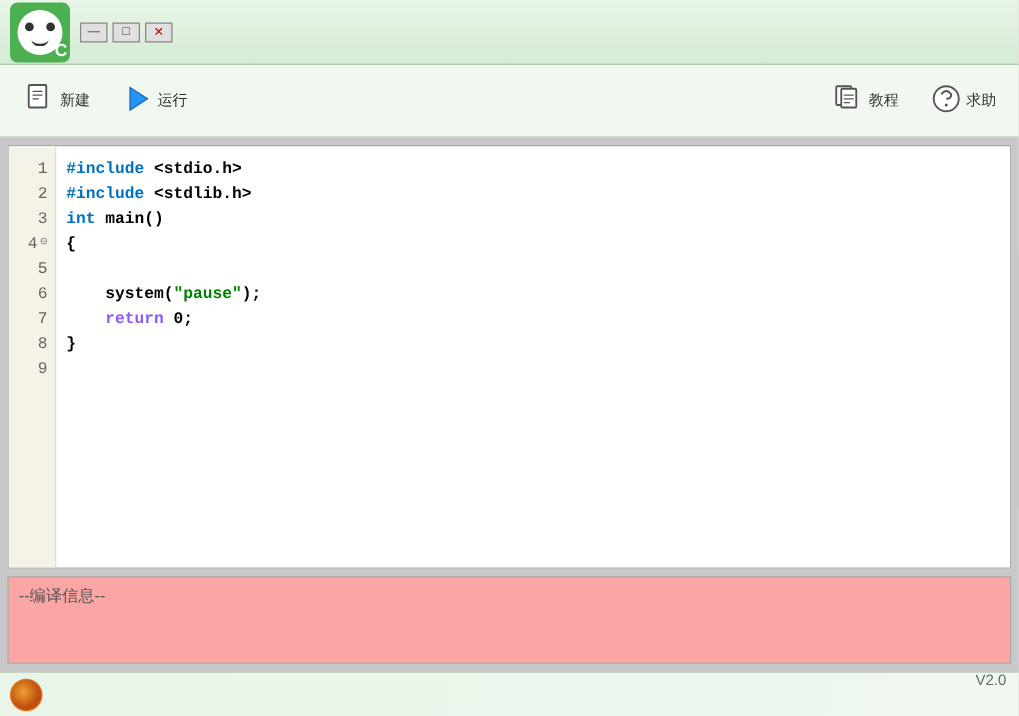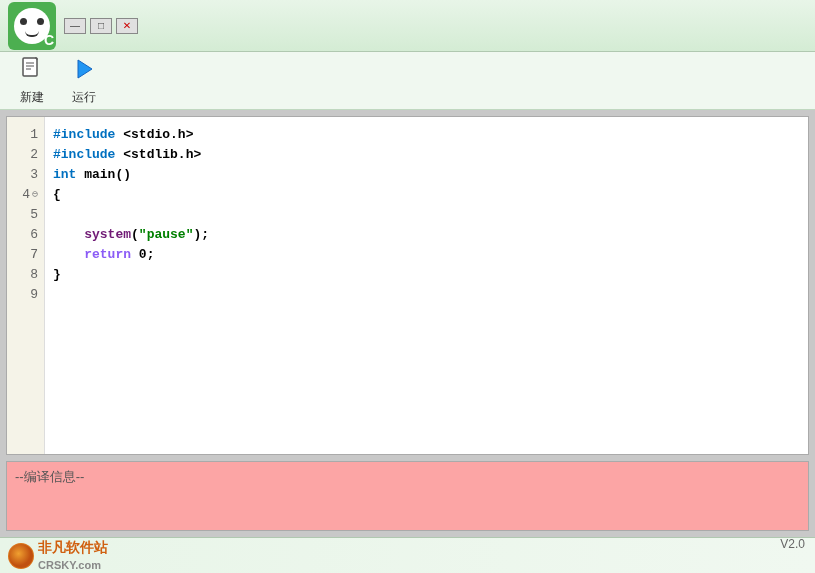--- a/index.html
+++ b/index.html
@@ -105,21 +105,21 @@
       background: #f0f8f0;
       border-bottom: 1px solid #c0d8c0;
       display: flex;
       align-items: center;
       padding: 4px 8px;
       height: 58px;
       gap: 4px;
     }
     .tool-btn {
       display: flex;
-      flex-direction: column;
+      flex-direction: row;
       align-items: center;
       padding: 4px 10px;
       cursor: pointer;
       border-radius: 4px;
       gap: 2px;
       min-width: 48px;
     }
     .tool-icon {
       font-size: 22px;
       color: #444;
@@ -187,21 +187,21 @@
       font-size: 13px;
       line-height: 20px;
       overflow: auto;
       white-space: pre;
       outline: none;
       font-weight: bold;
     }
     .kw-include { color: #0070c0; }
     .kw-int { color: #0070c0; }
     .kw-return { color: #8b5cf6; }
-    .kw-system { color: #701a75; }
+    .kw-system { color: #000000; }
     .str-green { color: #008000; }
 
     
     #compile-panel {
       background: #fca5a5;
       border: 1px solid #aaa;
       height: 70px;
       padding: 6px 8px;
       font-family: 'SimSun', sans-serif;
       font-size: 13px;
@@ -287,20 +287,44 @@
     </div>
     <span class="tool-label">新建</span>
   </div>
   <div class="tool-btn tool-run">
     <div class="tool-icon">
       <svg class="svg-icon" viewBox="0 0 28 28" fill="none" xmlns="http://www.w3.org/2000/svg">
         <polygon points="8,5 22,14 8,23" fill="#2196f3" stroke="#1565c0" stroke-width="1"></polygon>
       </svg>
     </div>
     <span class="tool-label">运行</span>
+  </div>
+  <div class="toolbar-right">
+    <div class="tool-btn">
+      <div class="tool-icon">
+        <svg class="svg-icon" viewBox="0 0 28 28" fill="none" xmlns="http://www.w3.org/2000/svg">
+          <rect x="4" y="4" width="12" height="15" rx="1" stroke="#555" stroke-width="1.5" fill="white"></rect>
+          <rect x="8" y="6" width="12" height="15" rx="1" stroke="#555" stroke-width="1.5" fill="white"></rect>
+          <line x1="10" y1="11" x2="18" y2="11" stroke="#555" stroke-width="1"></line>
+          <line x1="10" y1="14" x2="18" y2="14" stroke="#555" stroke-width="1"></line>
+          <line x1="10" y1="17" x2="15" y2="17" stroke="#555" stroke-width="1"></line>
+        </svg>
+      </div>
+      <span class="tool-label">教程</span>
+    </div>
+    <div class="tool-btn">
+      <div class="tool-icon">
+        <svg class="svg-icon" viewBox="0 0 28 28" fill="none" xmlns="http://www.w3.org/2000/svg">
+          <circle cx="14" cy="14" r="10" stroke="#555" stroke-width="1.5" fill="white"></circle>
+          <path d="M10 10.5 Q14 5 18 10.5 Q18 14 14 14" stroke="#555" stroke-width="1.5" fill="none"></path>
+          <circle cx="14" cy="19" r="1.2" fill="#555"></circle>
+        </svg>
+      </div>
+      <span class="tool-label">求助</span>
+    </div>
   </div>
 </div>
 
 <div id="main-area">
 
   <div id="editor-panel">
     <div id="line-numbers">
       <div class="line-num">1</div>
       <div class="line-num">2</div>
       <div class="line-num">3</div>
@@ -334,20 +358,15 @@
       <svg width="26" height="26" viewBox="0 0 26 26">
         <circle cx="13" cy="13" r="12" fill="url(#grad1)"></circle>
         <defs>
           <radialGradient id="grad1" cx="40%" cy="40%">
             <stop offset="0%" style="stop-color:#f0a030"></stop>
             <stop offset="100%" style="stop-color:#c05010"></stop>
           </radialGradient>
         </defs>
       </svg>
     </div>
-    <span id="bottom-site-text">
-      <span style="color:#d06010;font-weight:bold;font-size:14px;">非凡软件站</span>
-      <br>
-      <span style="color:#888;font-size:11px;">CRSKY.com</span>
-    </span>
   </div>
   <div id="version-text">V2.0</div>
 </div>
 
 </body></html>

